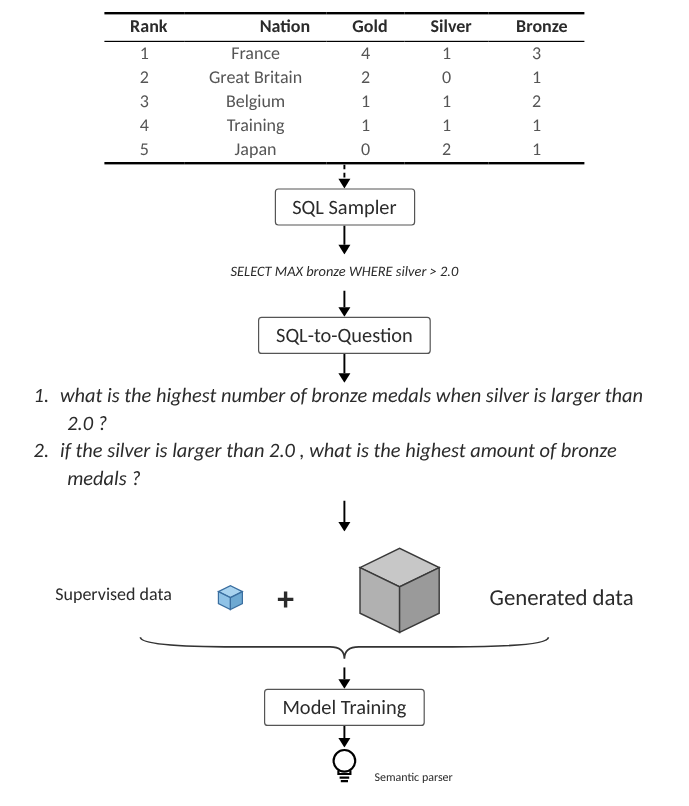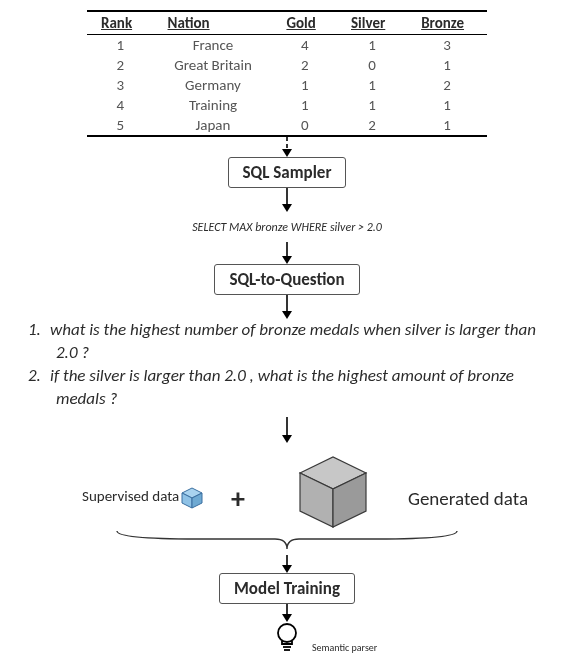--- a/index.html
+++ b/index.html
@@ -20,41 +20,40 @@
   }
 
   
   table.data {
     margin: 0 auto;
     border-collapse: collapse;
     font-size: 15px;
     width: 400px;
   }
   table.data th {
-    text-align: left;
+    text-align: right;
     font-weight: 700;
     padding: 2px 14px 2px;
     border-bottom: 1px solid #000;
-    text-decoration: underline;
   }
   table.data td {
     text-align: center;
     padding: 1px 14px;
     color: #555;
   }
   .table-top    { border-top: 2px solid #000; }
   .table-bottom { border-bottom: 2px solid #000; }
 
   
   .stepbox {
     display: inline-block;
     border: 1.5px solid #555;
     border-radius: 3px;
     background: #fff;
-    font-weight: 700;
+    font-weight: 400;
     font-size: 17px;
     padding: 4px 14px;
   }
 
   .center { text-align: center; }
 
   .sql {
     font-style: italic;
     font-size: 12px;
     text-align: center;
@@ -82,21 +81,20 @@
   .cubes {
     position: relative;
     height: 86px;
     margin-top: 4px;
   }
   .label-sup {
     position: absolute;
     left: 26px;
     top: 40px;
     font-size: 15px;
-    margin-left: 36px;
   }
   .label-gen {
     position: absolute;
     right: 26px;
     top: 40px;
     font-size: 19px;
   }
   .plus {
     position: absolute;
     left: 50%;
@@ -153,21 +151,21 @@
       </tr>
       <tr>
         <td>2</td>
         <td>Great Britain</td>
         <td>2</td>
         <td>0</td>
         <td>1</td>
       </tr>
       <tr>
         <td>3</td>
-        <td>Germany</td>
+        <td>Belgium</td>
         <td>1</td>
         <td>1</td>
         <td>2</td>
       </tr>
       <tr>
         <td>4</td>
         <td>Training</td>
         <td>1</td>
         <td>1</td>
         <td>1</td>

